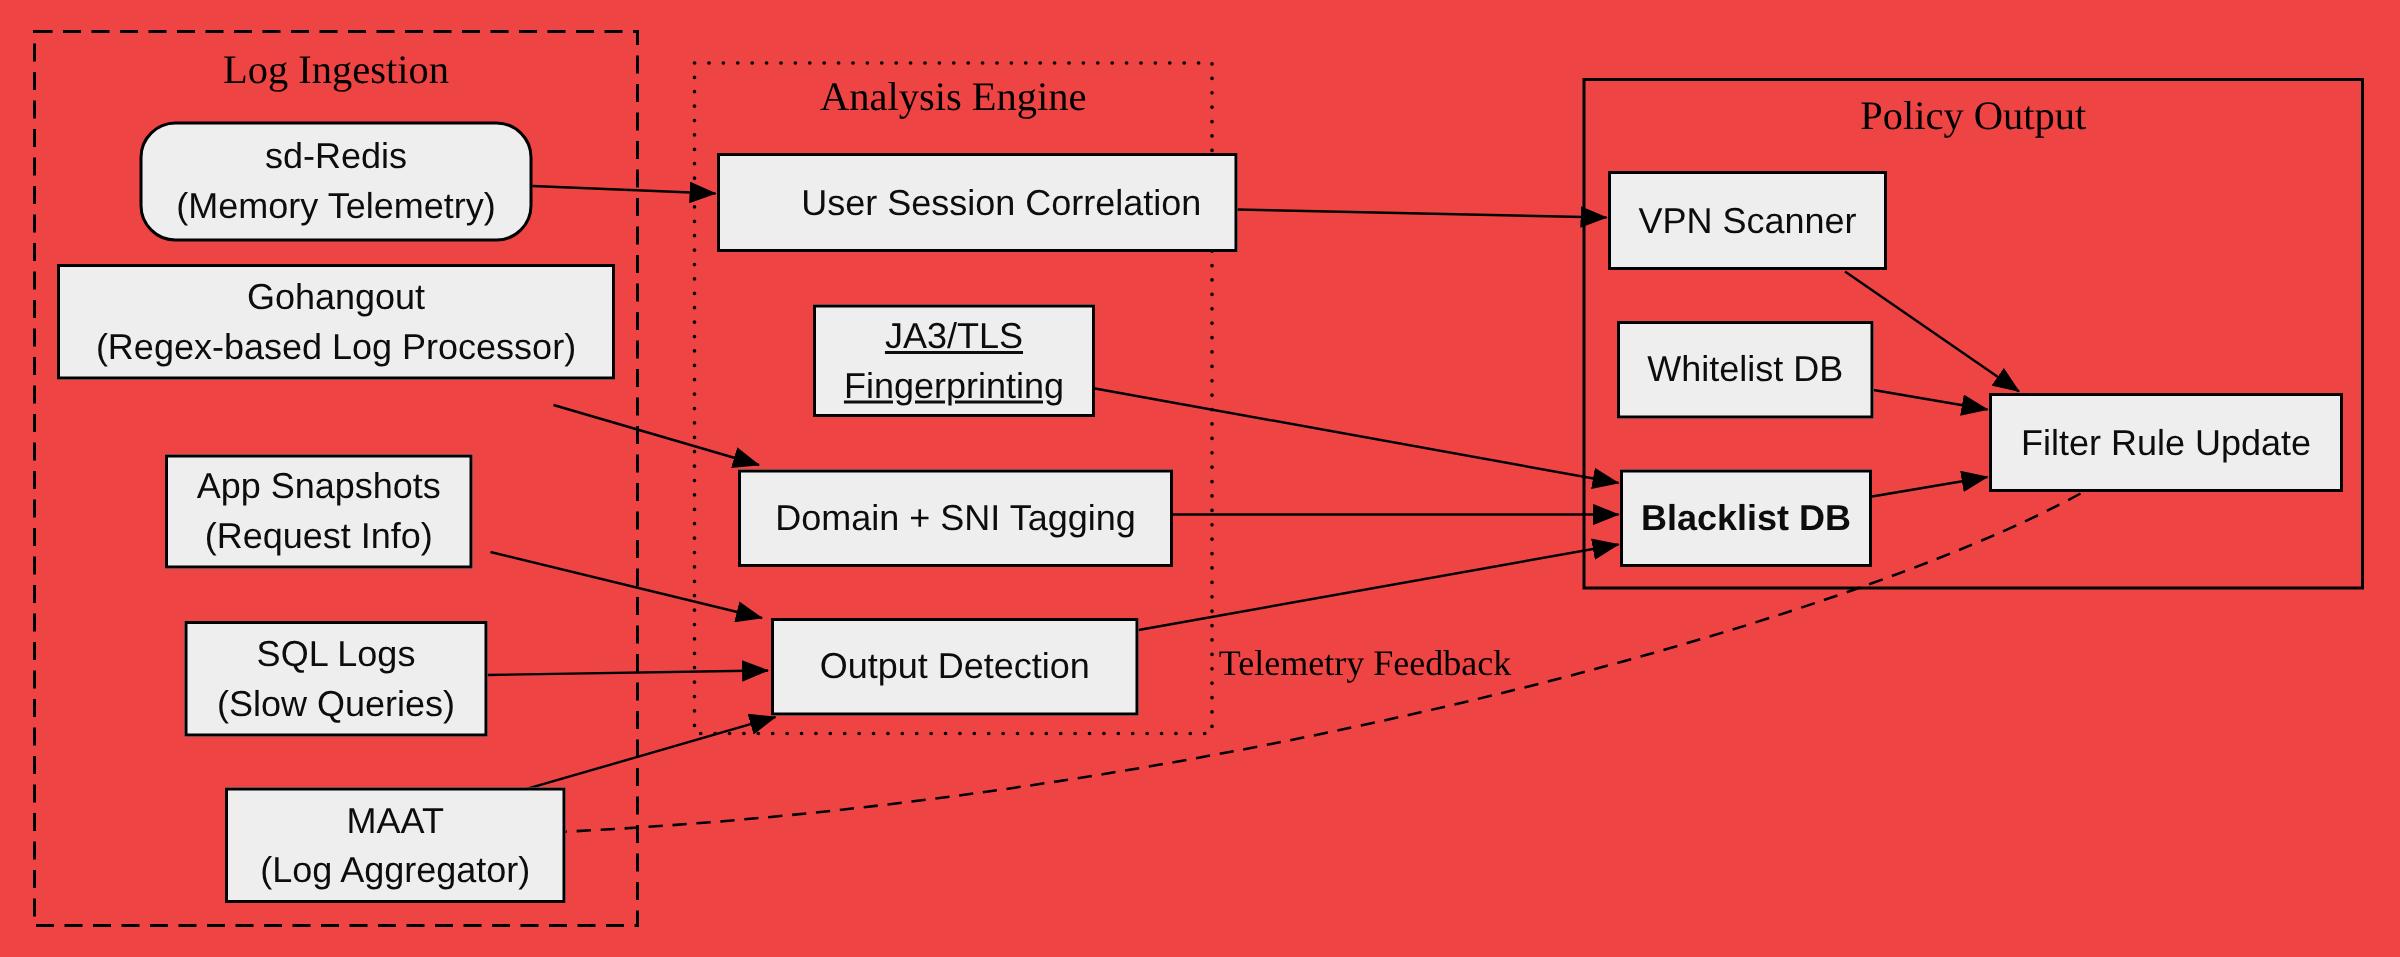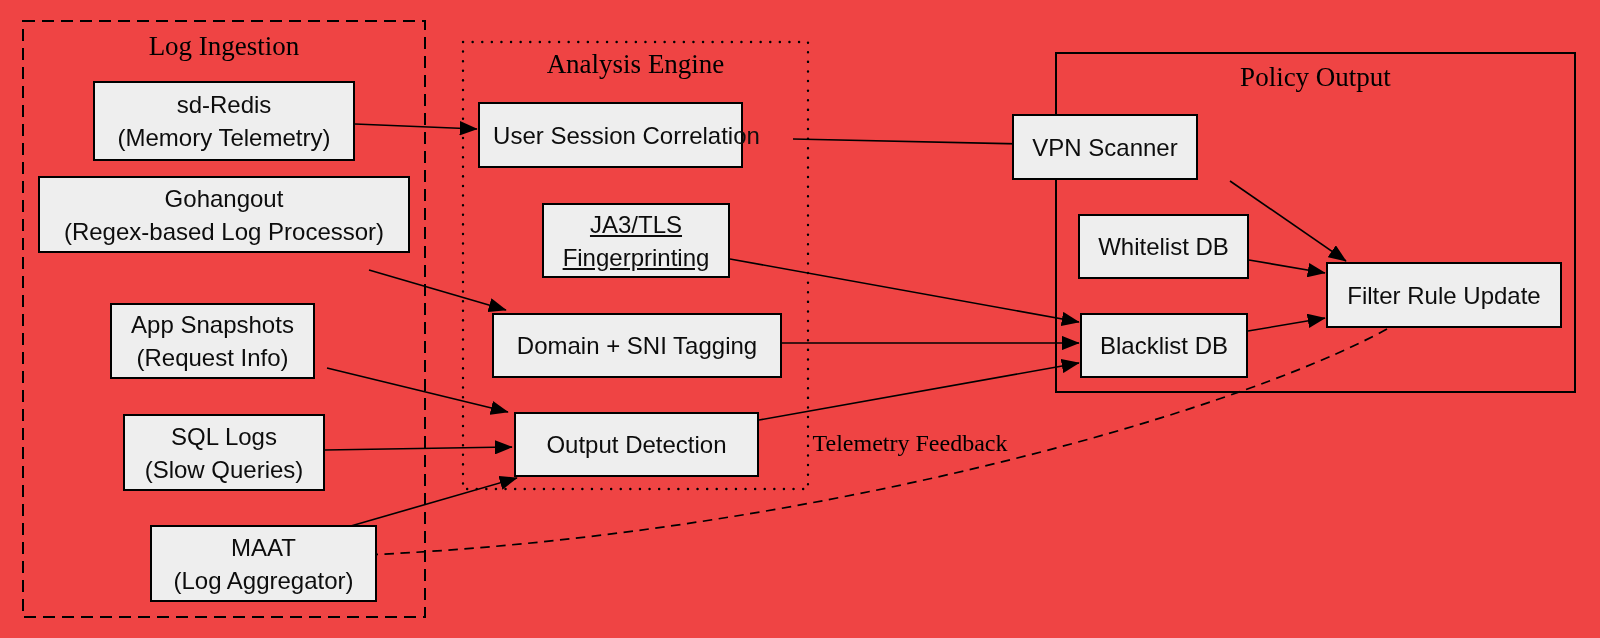--- a/index.html
+++ b/index.html
@@ -67,62 +67,62 @@
       <line x1="1248" y1="331" x2="1325" y2="318" marker-end="url(#ah)"></line>
     </g>
 
     <path d="M 1387 329 C 1230 415, 790 540, 340 556" fill="none" stroke="#000000" stroke-width="1.7" stroke-dasharray="9.5 6.5" marker-end="url(#ah)"></path>
   </svg>
 
   <div class="group-title" style="left:23px; top:31px; width:402px;">Log Ingestion</div>
   <div class="group-title" style="left:463px; top:49px; width:345px;">Analysis Engine</div>
   <div class="group-title" style="left:1056px; top:62px; width:519px;">Policy Output</div>
 
-  <div class="node" style="left:93px; top:81px; width:262px; height:80px;">
+  <div class="node" style="left:93px; top:81px; width:262px; height:80px;border-radius:24px;">
     <span>sd-Redis</span>
     <span>(Memory Telemetry)</span>
   </div>
   <div class="node" style="left:38px; top:176px; width:372px; height:77px;align-items:center;">
     <span>Gohangout</span>
     <span>(Regex-based Log Processor)</span>
   </div>
   <div class="node" style="left:110px; top:303px; width:205px; height:76px;text-align:right;">
     <span>App Snapshots</span>
     <span>(Request Info)</span>
   </div>
   <div class="node" style="left:123px; top:414px; width:202px; height:77px;">
     <span>SQL Logs</span>
     <span>(Slow Queries)</span>
   </div>
   <div class="node" style="left:110px; top:525px; width:227px; height:77px;margin-left:40px;">
     <span>MAAT</span>
     <span>(Log Aggregator)</span>
   </div>
 
-  <div class="node" style="left:478px; top:102px; width:265px; height:66px;padding-left:32px;">
+  <div class="node" style="left:478px; top:102px; width:347px; height:66px;padding-left:32px;">
     <span>User Session Correlation</span>
   </div>
   <div class="node" style="left:542px; top:203px; width:188px; height:75px;text-decoration:underline;">
     <span>JA3/TLS</span>
     <span>Fingerprinting</span>
   </div>
   <div class="node" style="left:492px; top:313px; width:290px; height:65px;">
     <span>Domain + SNI Tagging</span>
   </div>
   <div class="node" style="left:514px; top:412px; width:245px; height:65px;">
     <span>Output Detection</span>
   </div>
 
-  <div class="node" style="left:1012px; top:114px; width:186px; height:66px;">
+  <div class="node" style="left:1072px; top:114px; width:186px; height:66px;">
     <span>VPN Scanner</span>
   </div>
   <div class="node" style="left:1078px; top:214px; width:171px; height:65px;">
     <span>Whitelist DB</span>
   </div>
-  <div class="node" style="left:1080px; top:313px; width:168px; height:65px;">
+  <div class="node" style="left:1080px; top:313px; width:168px; height:65px;font-weight:bold;">
     <span>Blacklist DB</span>
   </div>
   <div class="node" style="left:1326px; top:262px; width:236px; height:66px;justify-content:center;">
     <span>Filter Rule Update</span>
   </div>
 
   <div class="edge-label" style="left:790px; top:430px; width:240px; font-size:24px;">Telemetry Feedback</div>
 
 </div>
 

